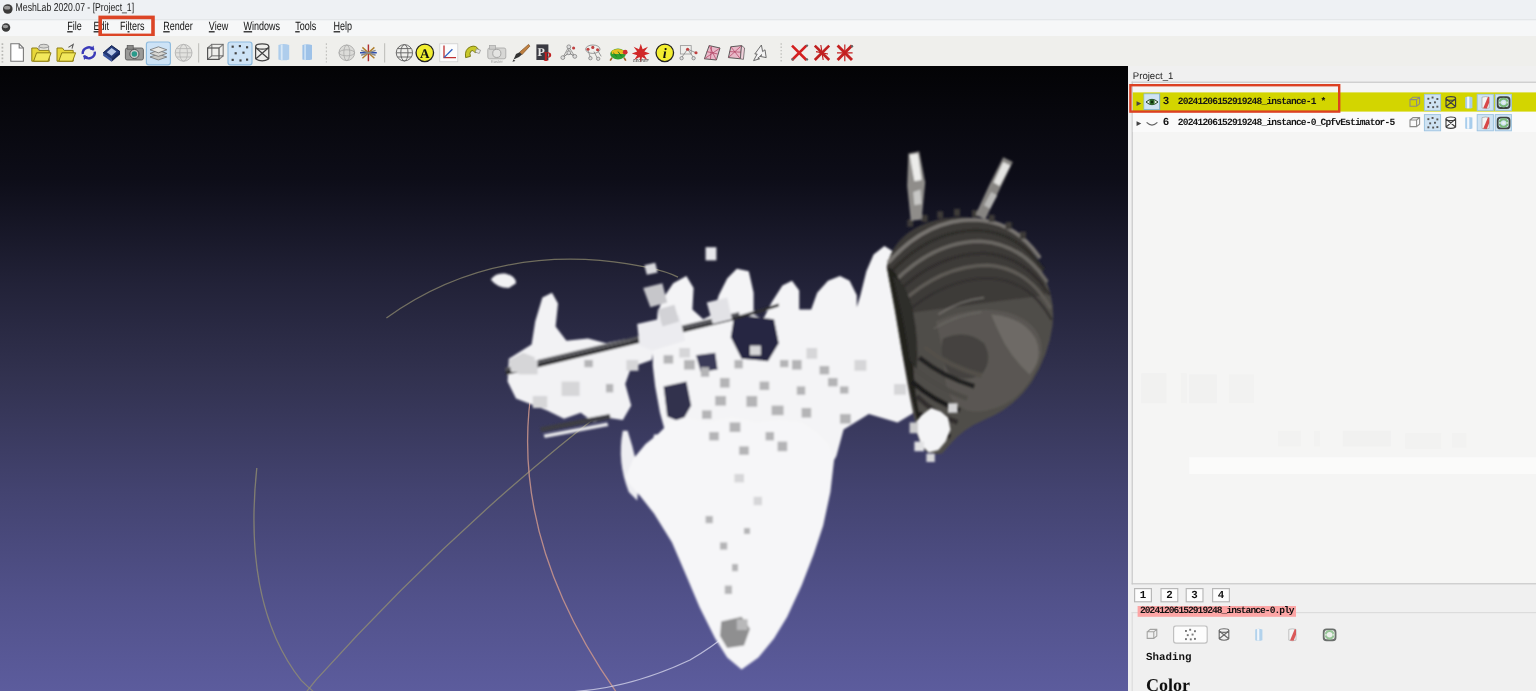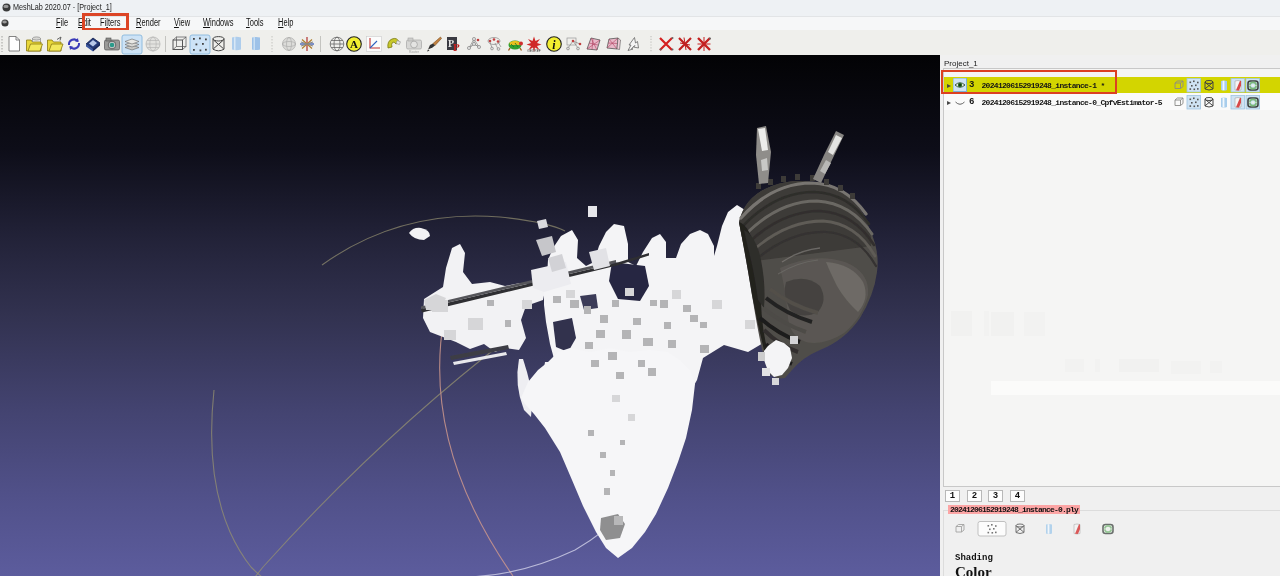--- a/index.html
+++ b/index.html
@@ -560,15 +560,15 @@
     <g opacity="0.85">
         <use href="#s-half" x="91" y="2" width="12" height="12"></use>
       </g>
     <g opacity="0.9">
         <use href="#s-red" x="119" y="2" width="12" height="12"></use>
       </g>
     <g opacity="0.75">
         <use href="#s-green" x="150" y="2" width="12" height="12"></use>
       </g>
   </svg>
-  <div class="abs serif" style="left:15px;top:498px;font-size:9px;color:#111;">Shading</div>
+  <div class="abs serif" style="left:15px;top:488px;font-size:9px;color:#111;">Shading</div>
   <div class="abs serif" style="left:15px;top:509px;font-size:15px;color:#111;font-family:Liberation Serif, serif;">Color</div>
 </div>
 
 </body></html>

